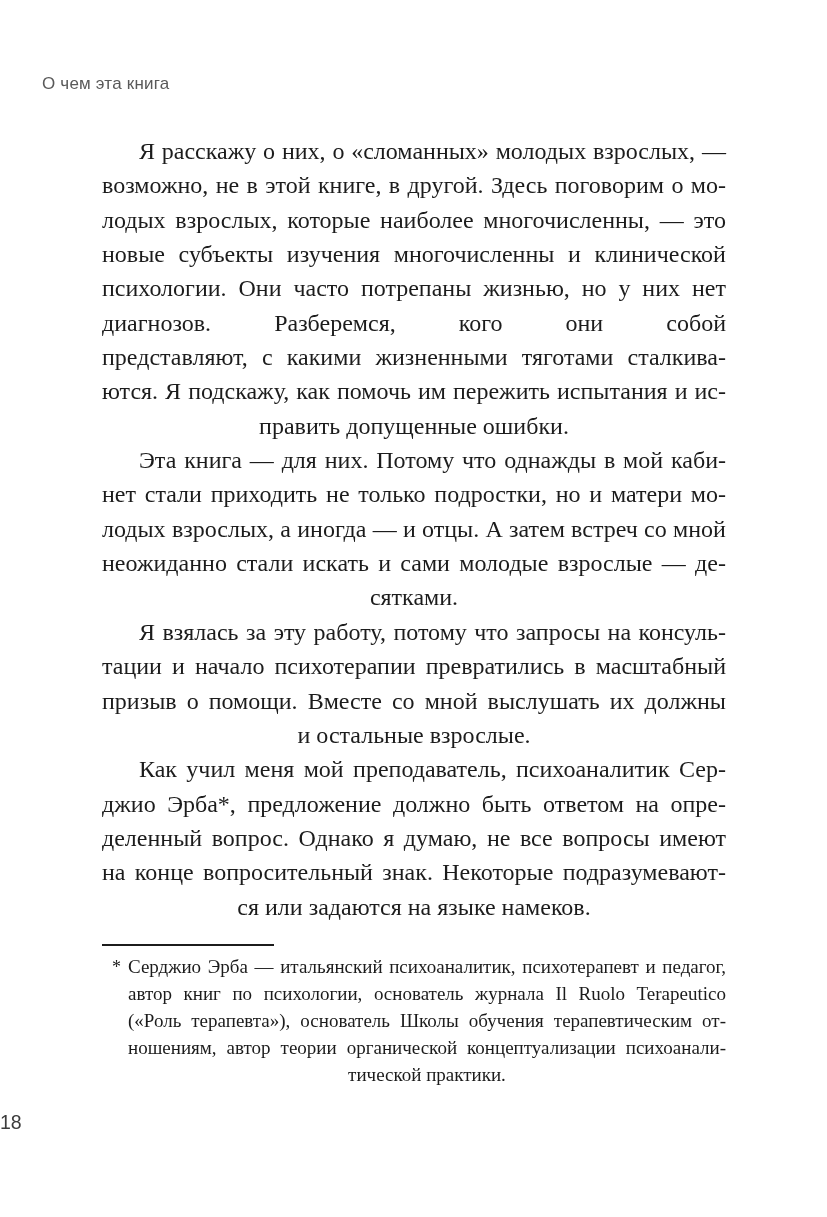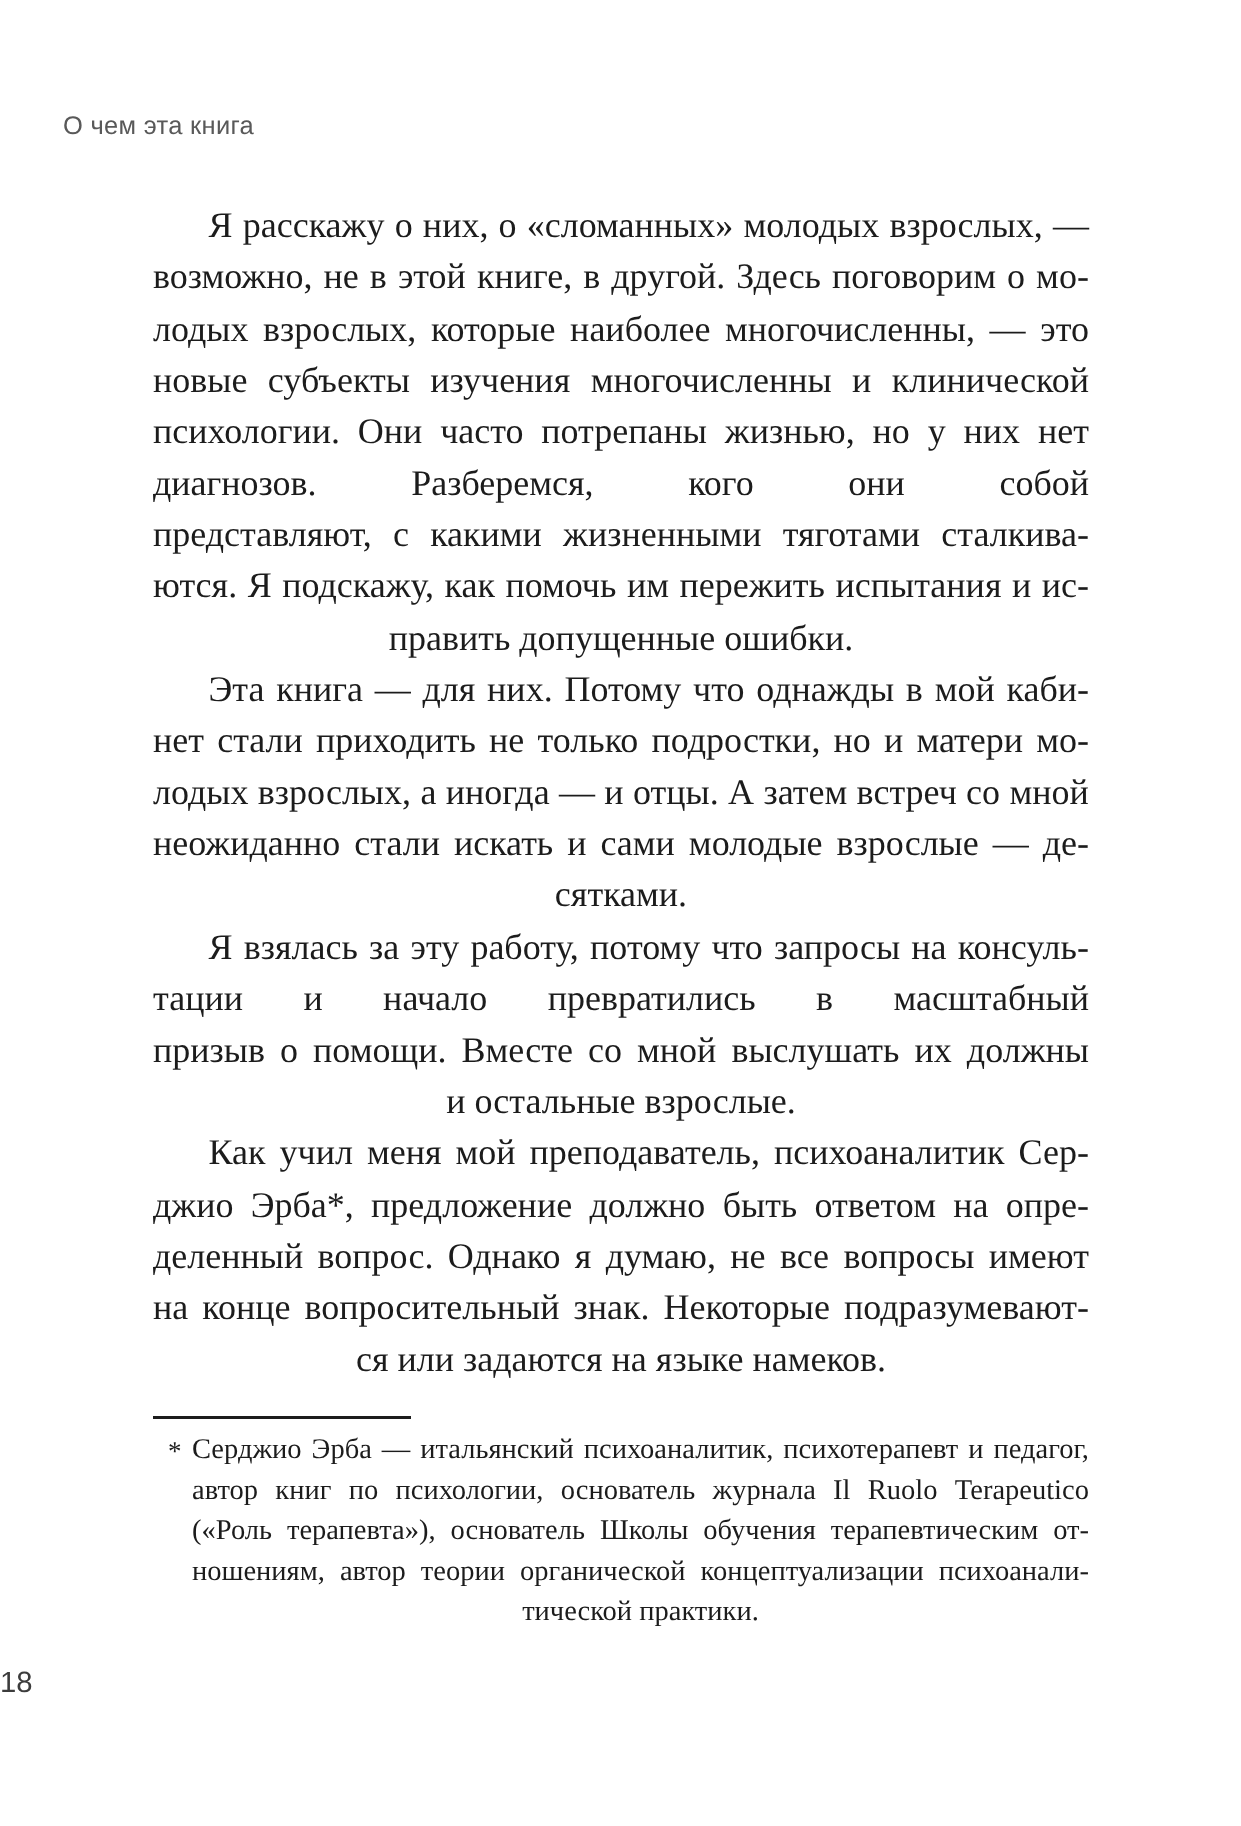--- a/index.html
+++ b/index.html
@@ -97,21 +97,21 @@
       </div>
       <div class="paragraph">
         <div class="jline indent"><span>Эта</span><span>книга</span><span>—</span><span>для</span><span>них.</span><span>Потому</span><span>что</span><span>однажды</span><span>в</span><span>мой</span><span>каби-</span></div>
         <div class="jline"><span>нет</span><span>стали</span><span>приходить</span><span>не</span><span>только</span><span>подростки,</span><span>но</span><span>и</span><span>матери</span><span>мо-</span></div>
         <div class="jline"><span>лодых</span><span>взрослых,</span><span>а</span><span>иногда</span><span>—</span><span>и</span><span>отцы.</span><span>А</span><span>затем</span><span>встреч</span><span>со</span><span>мной</span></div>
         <div class="jline"><span>неожиданно</span><span>стали</span><span>искать</span><span>и</span><span>сами</span><span>молодые</span><span>взрослые</span><span>—</span><span>де-</span></div>
         <div class="plain-line">сятками.</div>
       </div>
       <div class="paragraph">
         <div class="jline indent"><span>Я</span><span>взялась</span><span>за</span><span>эту</span><span>работу,</span><span>потому</span><span>что</span><span>запросы</span><span>на</span><span>консуль-</span></div>
-        <div class="jline"><span>тации</span><span>и</span><span>начало</span><span>превратились</span><span>в</span><span>масштабный</span></div>
+        <div class="jline"><span>тации</span><span>и</span><span>начало</span><span>психотерапии</span><span>превратились</span><span>в</span><span>масштабный</span></div>
         <div class="jline"><span>призыв</span><span>о</span><span>помощи.</span><span>Вместе</span><span>со</span><span>мной</span><span>выслушать</span><span>их</span><span>должны</span></div>
         <div class="plain-line">и остальные взрослые.</div>
       </div>
       <div class="paragraph">
         <div class="jline indent"><span>Как</span><span>учил</span><span>меня</span><span>мой</span><span>преподаватель,</span><span>психоаналитик</span><span>Сер-</span></div>
         <div class="jline"><span>джио</span><span>Эрба*,</span><span>предложение</span><span>должно</span><span>быть</span><span>ответом</span><span>на</span><span>опре-</span></div>
         <div class="jline"><span>деленный</span><span>вопрос.</span><span>Однако</span><span>я</span><span>думаю,</span><span>не</span><span>все</span><span>вопросы</span><span>имеют</span></div>
         <div class="jline"><span>на</span><span>конце</span><span>вопросительный</span><span>знак.</span><span>Некоторые</span><span>подразумевают-</span></div>
         <div class="plain-line">ся или задаются на языке намеков.</div>
       </div>

